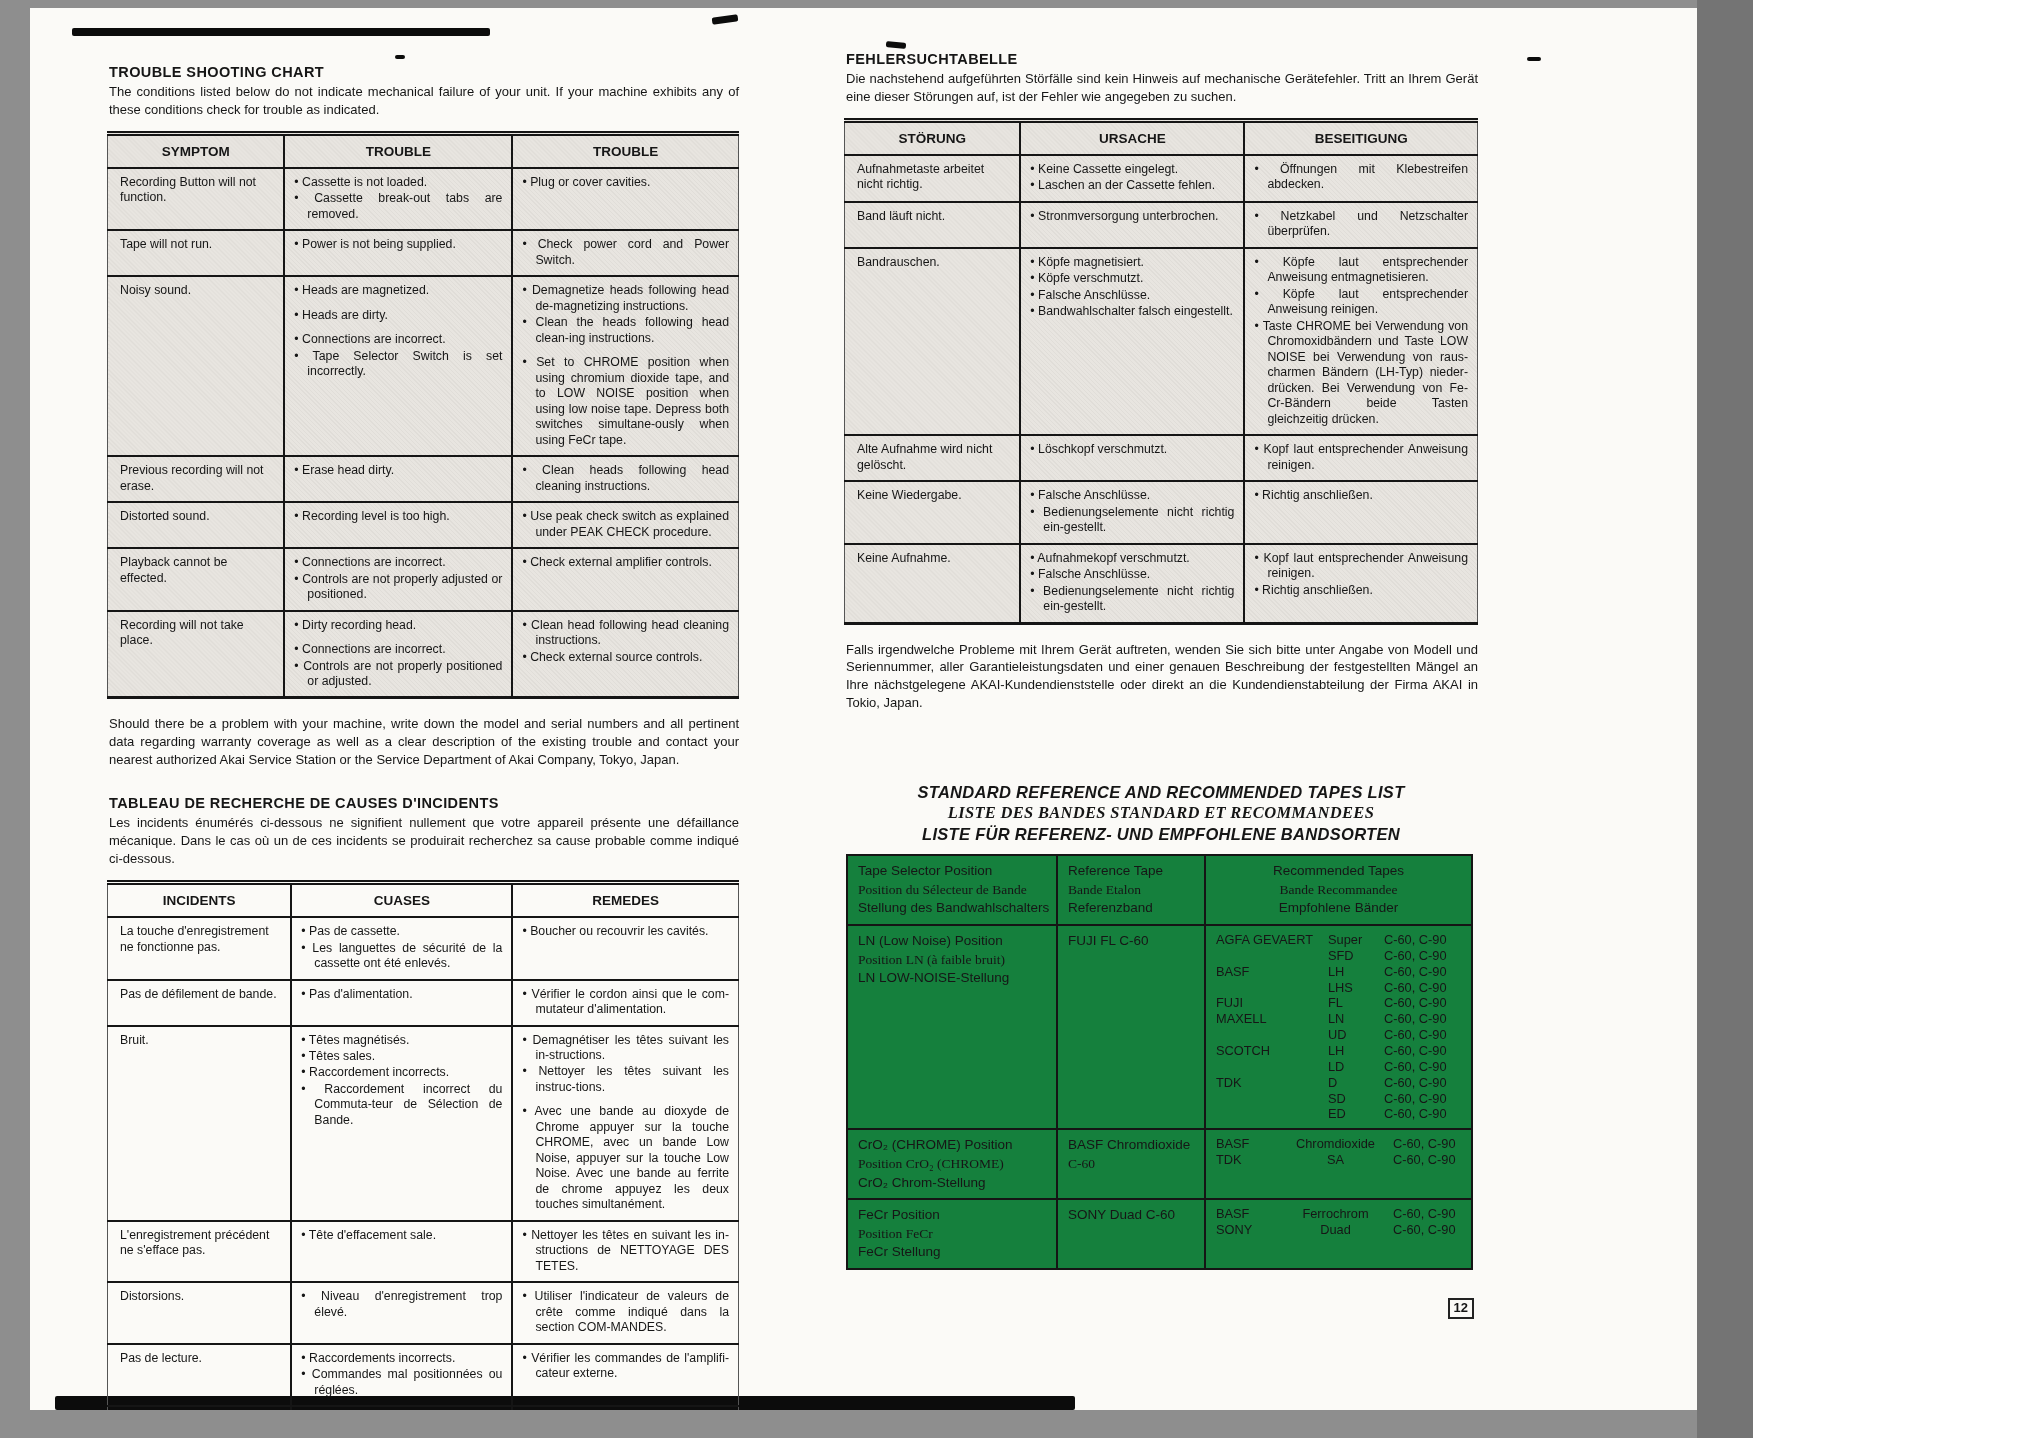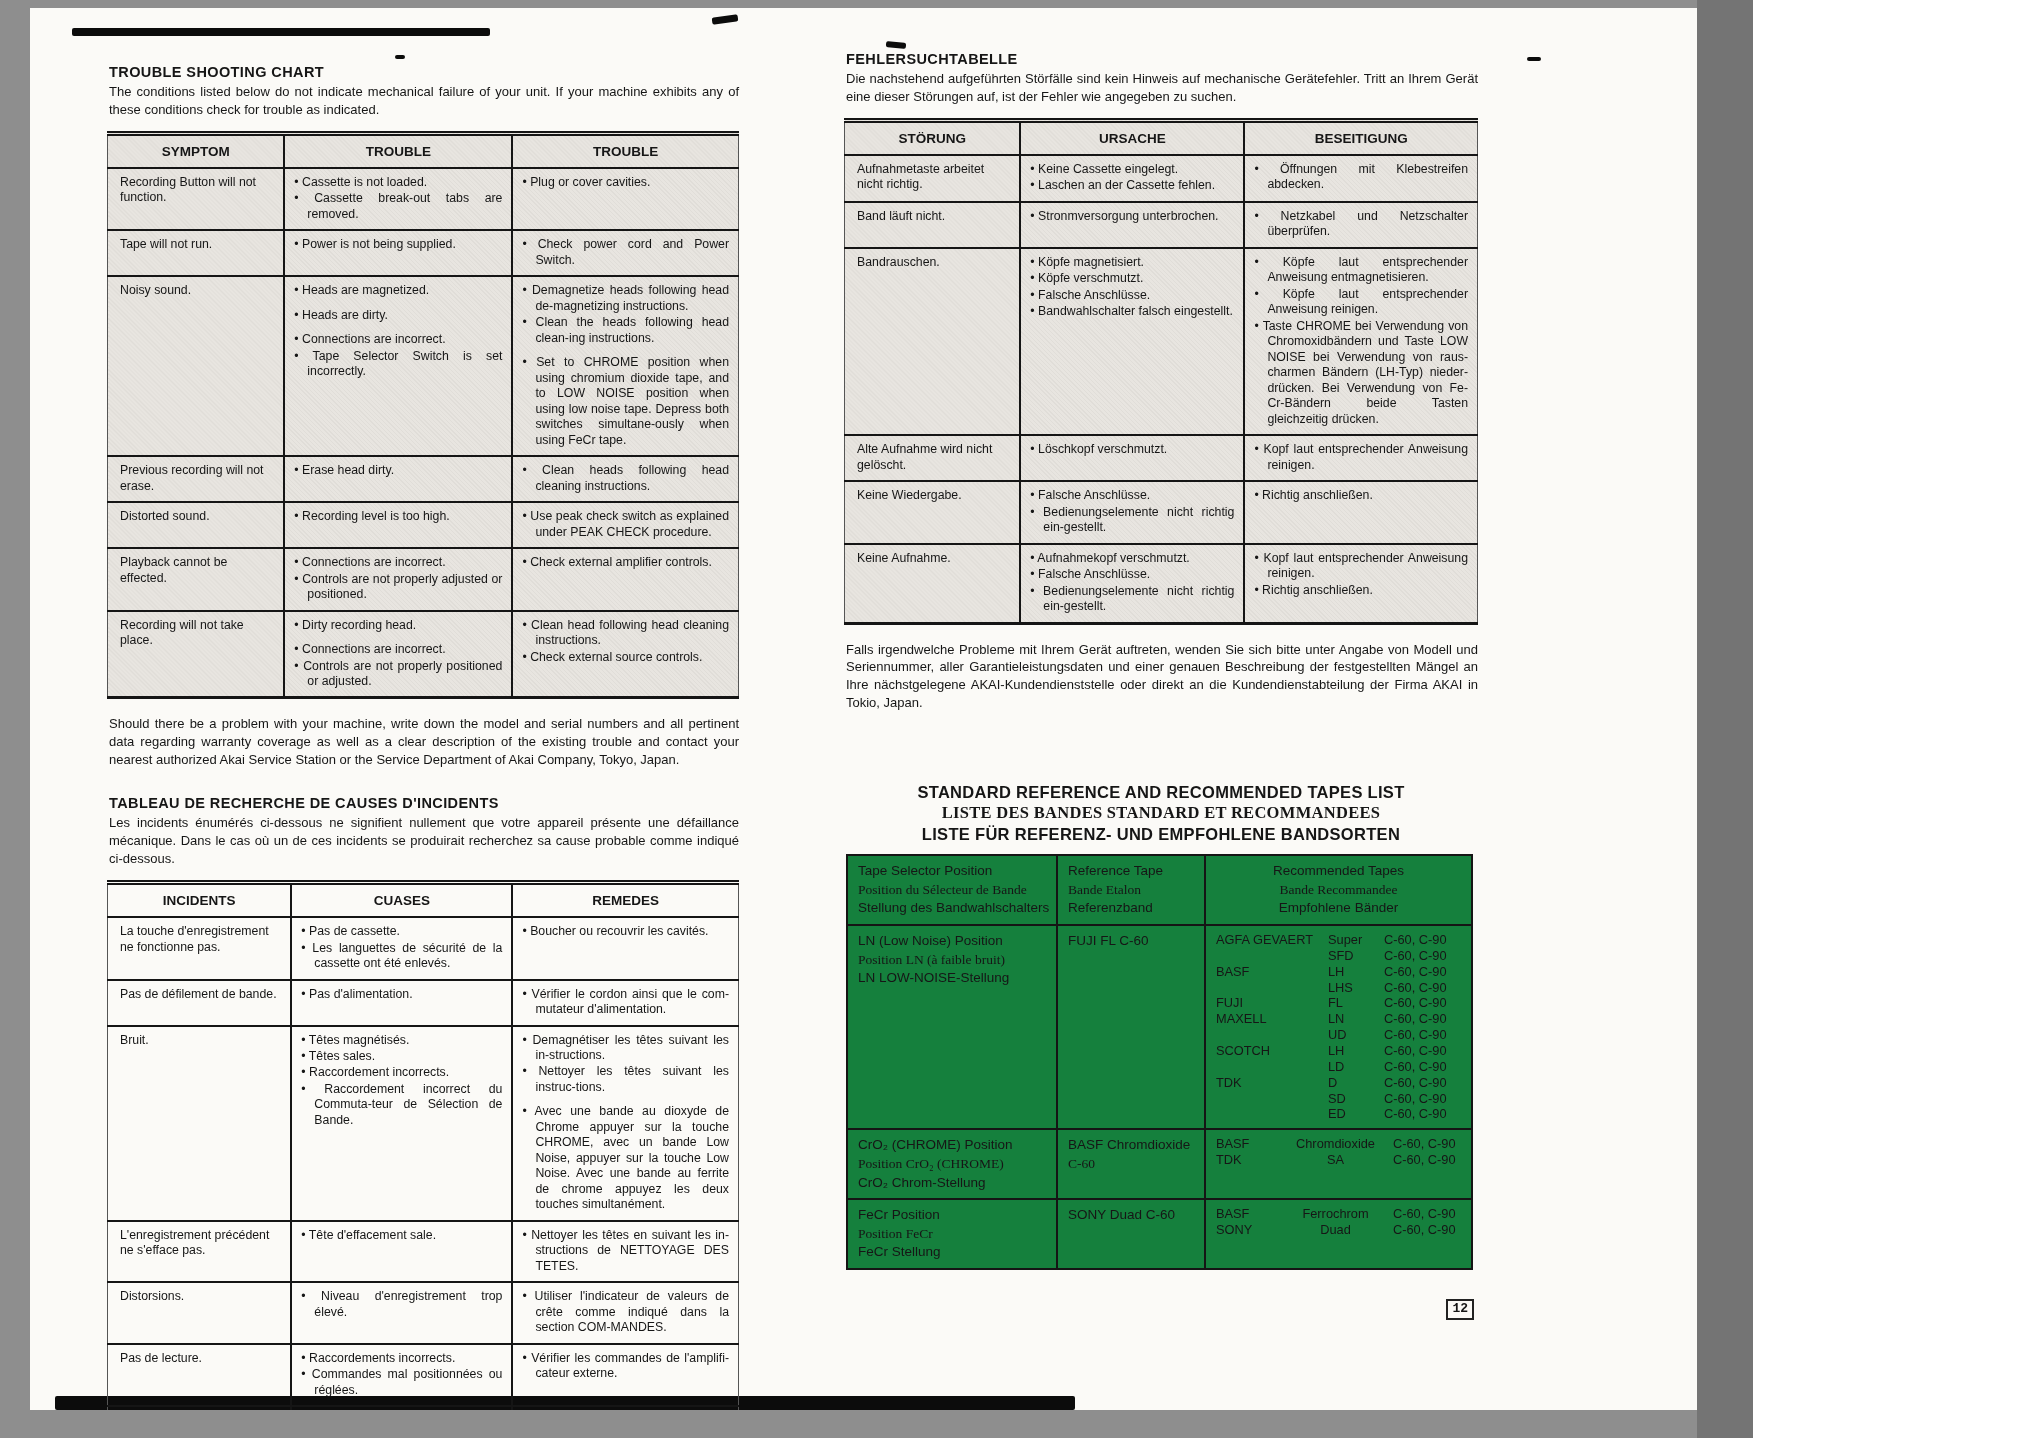--- a/index.html
+++ b/index.html
@@ -25,33 +25,33 @@
     border-top:2px solid #151515;}
   table.trouble th+th,table.trouble td+td{border-left:2px solid #151515;}
   table.shaded th,table.shaded td{background-color:#e8e5e0;
     background-image:repeating-linear-gradient(45deg,rgba(0,0,0,.035) 0 1px,transparent 1px 3px);}
   .sym{padding-left:3px;}
   .bullet{padding-left:13px;text-indent:-13px;text-align:justify;margin-bottom:1px;}
   .gap{height:8px;}
 
   .tapes-block{margin-top:70px;}
   .tapes-titles{text-align:center;margin:0 0 10px 0;}
-  .t-title{font-weight:bold;font-size:16.5px;line-height:1.25;letter-spacing:.3px;}
+  .t-title{font-weight:bold;font-size:16.5px;line-height:1.25;letter-spacing:.3px;font-style:italic;}
   .t-title.serif{font-family:"Liberation Serif",serif;}
   table.tapes{border-collapse:collapse;table-layout:fixed;width:627px;background:#15803d;margin-left:2px;}
   table.tapes td{border:2px solid #151515;vertical-align:top;padding:6px 10px;font-size:13.5px;line-height:1.38;}
   .tline{white-space:nowrap;}
   .tline.serif{font-family:"Liberation Serif",serif;}
   .center .tline{text-align:center;}
   .rec-row{display:grid;grid-template-columns:112px 56px 1fr;font-size:12.8px;line-height:1.24;}
   .rec-row.wide{grid-template-columns:62px 115px 1fr;}
   .rec-row.wide .ttype{text-align:center;}
 
   .pagenum-wrap{text-align:right;margin-top:28px;padding-right:4px;}
-  .pagenum{display:inline-block;border:2px solid #222;padding:0 4px;font-weight:bold;font-size:13px;line-height:1.3;font-family:Liberation Mono, monospace;}
+  .pagenum{display:inline-block;border:2px solid #222;padding:0 4px;font-weight:bold;font-size:13px;line-height:1.3;}
 </style>
 </head>
 <body>
 
 <div class="canvas">
   <div class="page">
 
     <div class="mark" style="left:42px;top:20px;width:418px;height:8px;"></div>
     <div class="mark" style="left:682px;top:8px;width:26px;height:7px;transform:rotate(-8deg);"></div>
     <div class="mark" style="left:856px;top:34px;width:20px;height:6px;transform:rotate(6deg);"></div>

